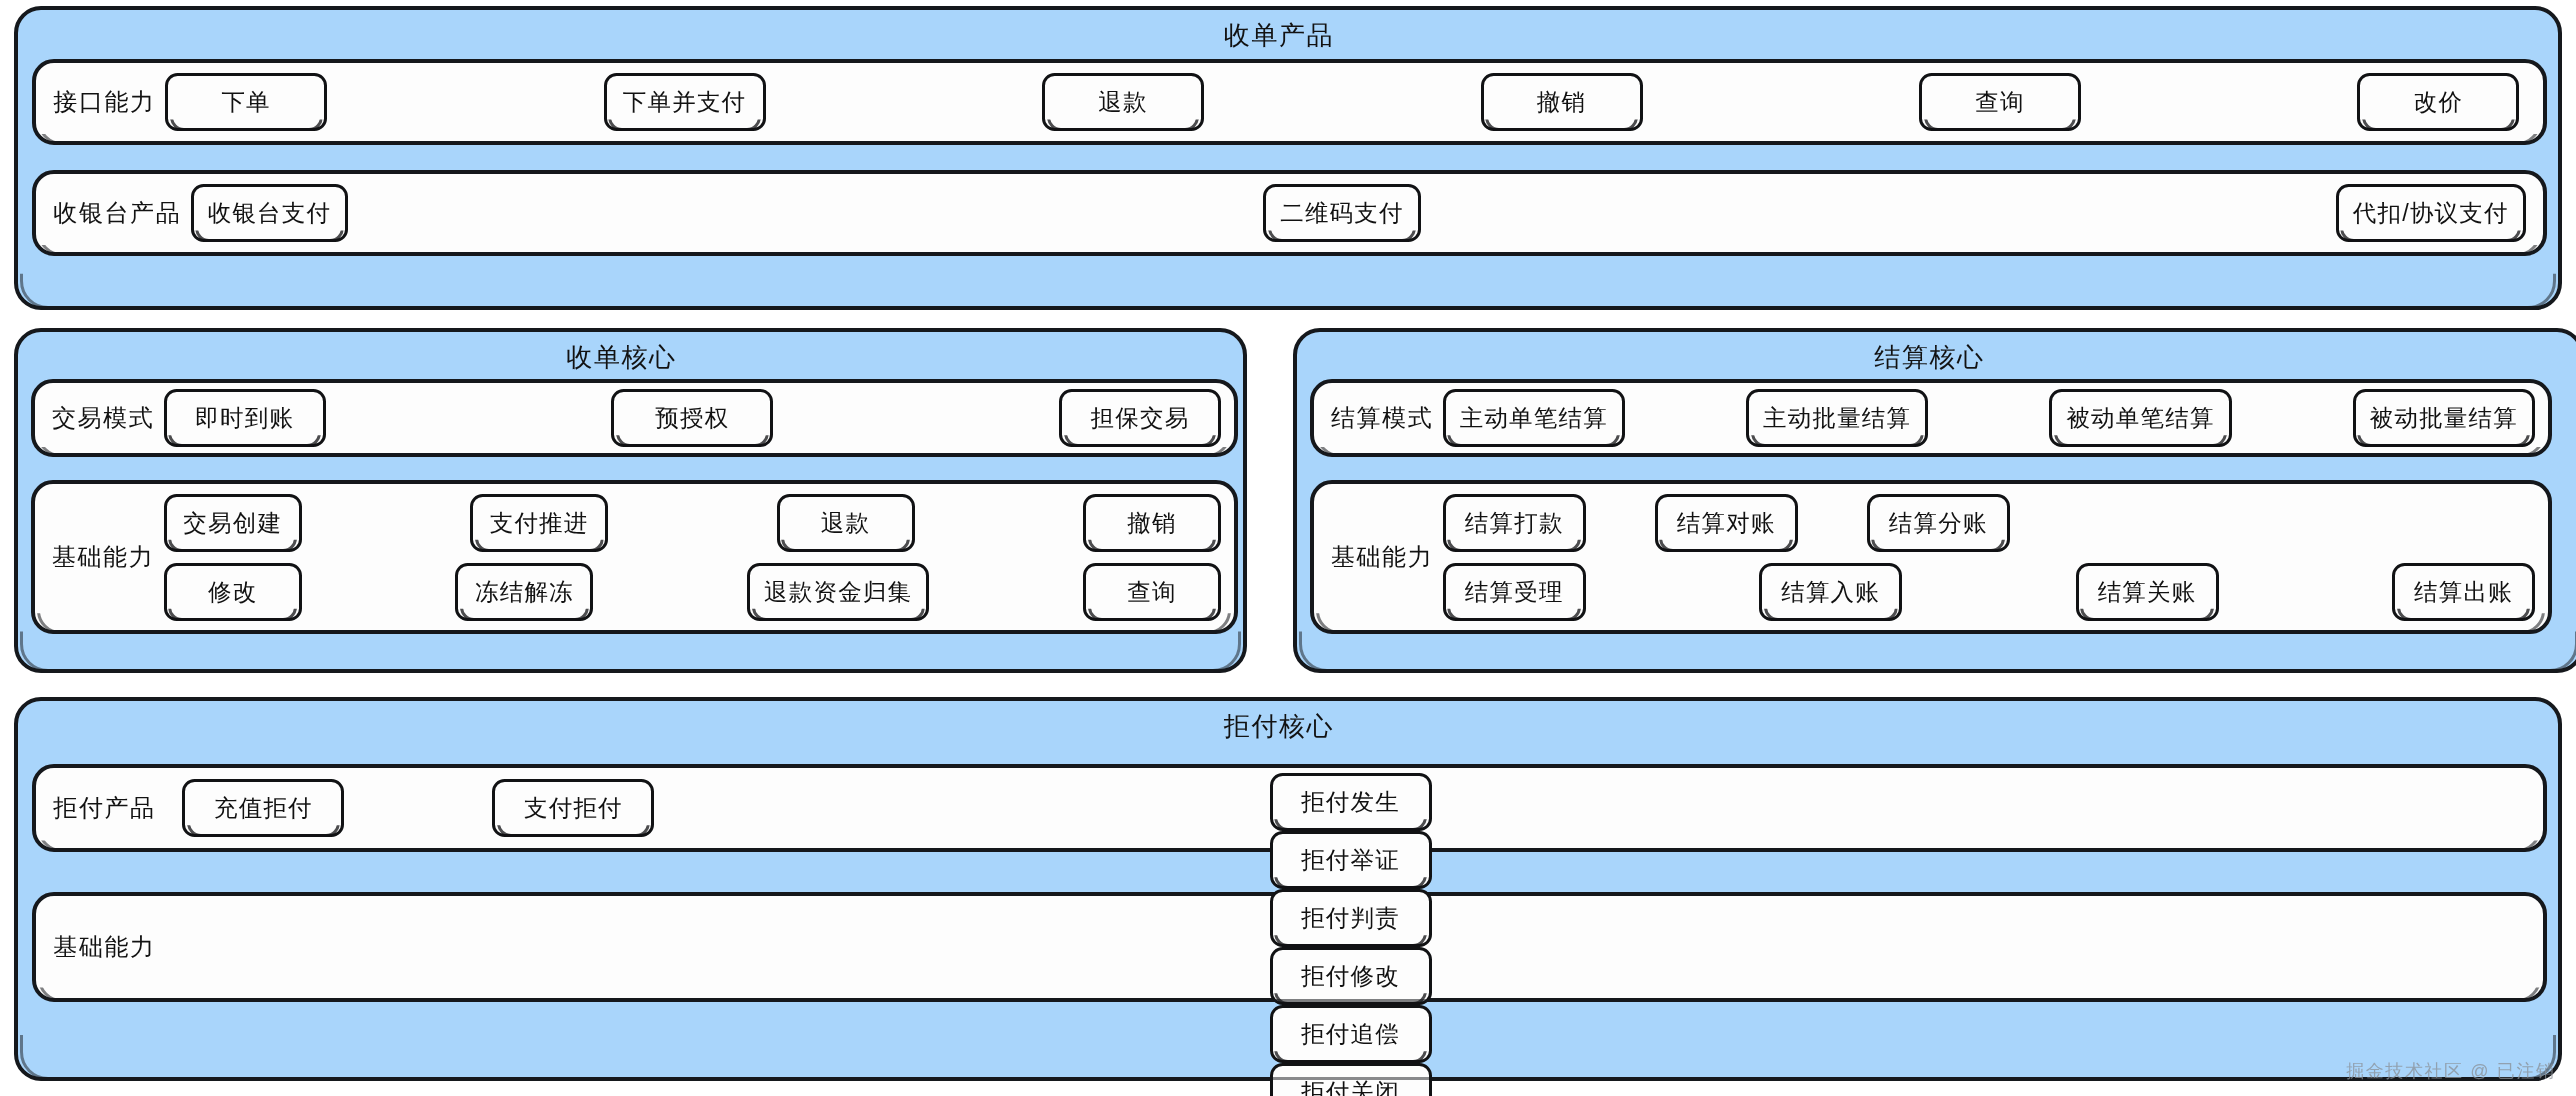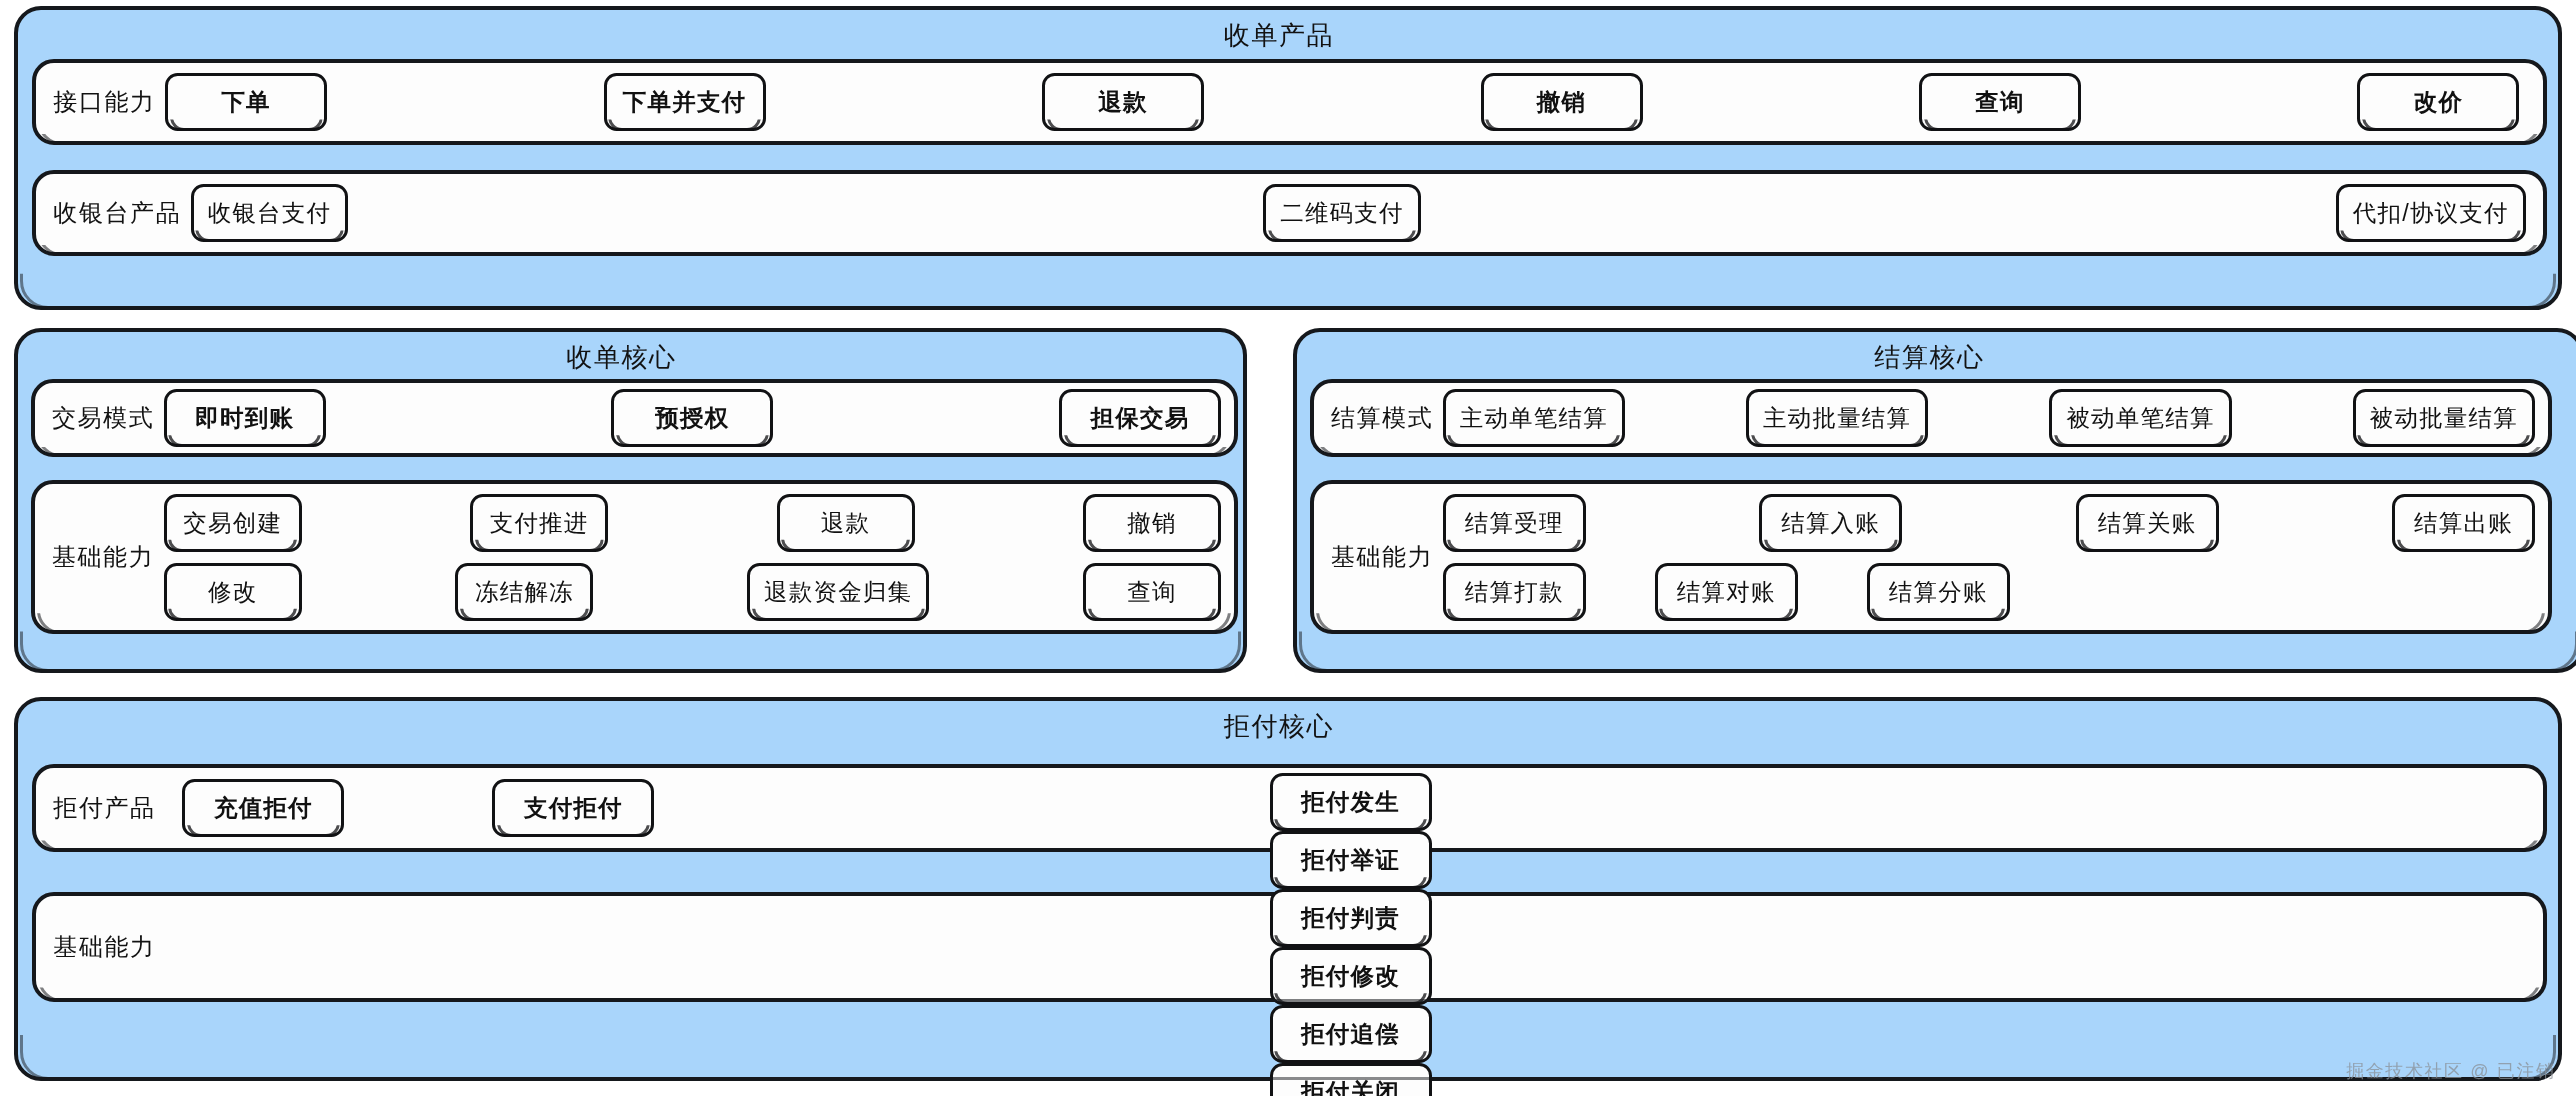--- a/index.html
+++ b/index.html
@@ -109,21 +109,21 @@
   .chip::after{
     content:"";
     position:absolute;
     left:1.6px;top:1.6px;right:1.6px;bottom:-3.1px;
     border:3.1px solid #111214;
     border-radius:14px;
     opacity:.75;
     clip-path:inset(78% 0 -5.5px 0);
     pointer-events:none;
   }
-  .chip.wide{min-width:162px;font-weight:bold;}
+  .chip.wide{min-width:162px;}
 
   
   .watermark{
     position:absolute;
     right:20.4px;bottom:12.6px;
     font-size:18px;
     color:#8a9097;
     opacity:.75;
     letter-spacing:1.6px;
     white-space:nowrap;
@@ -205,30 +205,30 @@
         <div class="chip">主动批量结算</div>
         <div class="chip">被动单笔结算</div>
         <div class="chip">被动批量结算</div>
       </div>
     </div>
   </div>
 
   <div class="row" style="left:12.6px;top:148px;width:1242px;height:154px;">
     <div class="row-label">基础能力</div>
     <div class="row-body stack" style="gap:11px;padding-right:12.6px;">
+      <div class="cells start" style="gap:69px;">
+        <div class="chip" style="min-width:143px;">结算打款</div>
+        <div class="chip" style="min-width:143px;">结算对账</div>
+        <div class="chip" style="min-width:143px;">结算分账</div>
+      </div>
       <div class="cells spread">
         <div class="chip" style="min-width:143px;">结算受理</div>
         <div class="chip" style="min-width:143px;">结算入账</div>
         <div class="chip" style="min-width:143px;">结算关账</div>
         <div class="chip" style="min-width:143px;">结算出账</div>
-      </div>
-      <div class="cells start" style="gap:69px;">
-        <div class="chip" style="min-width:143px;">结算打款</div>
-        <div class="chip" style="min-width:143px;">结算对账</div>
-        <div class="chip" style="min-width:143px;">结算分账</div>
       </div>
     </div>
   </div>
 </div>
 
 <div class="group" style="left:14px;top:697px;width:2548px;height:384px;">
   <div class="group-title">拒付核心</div>
 
   <div class="row" style="left:14px;top:63px;width:2515px;height:88px;">
     <div class="row-label">拒付产品</div>

